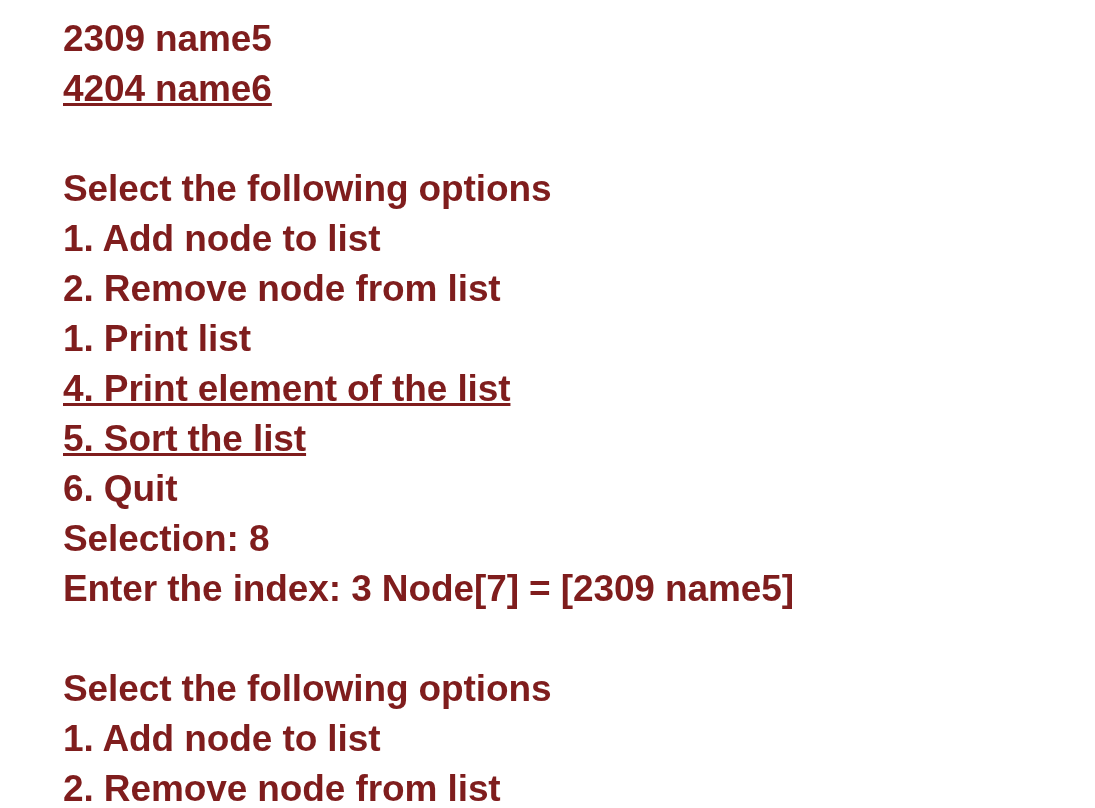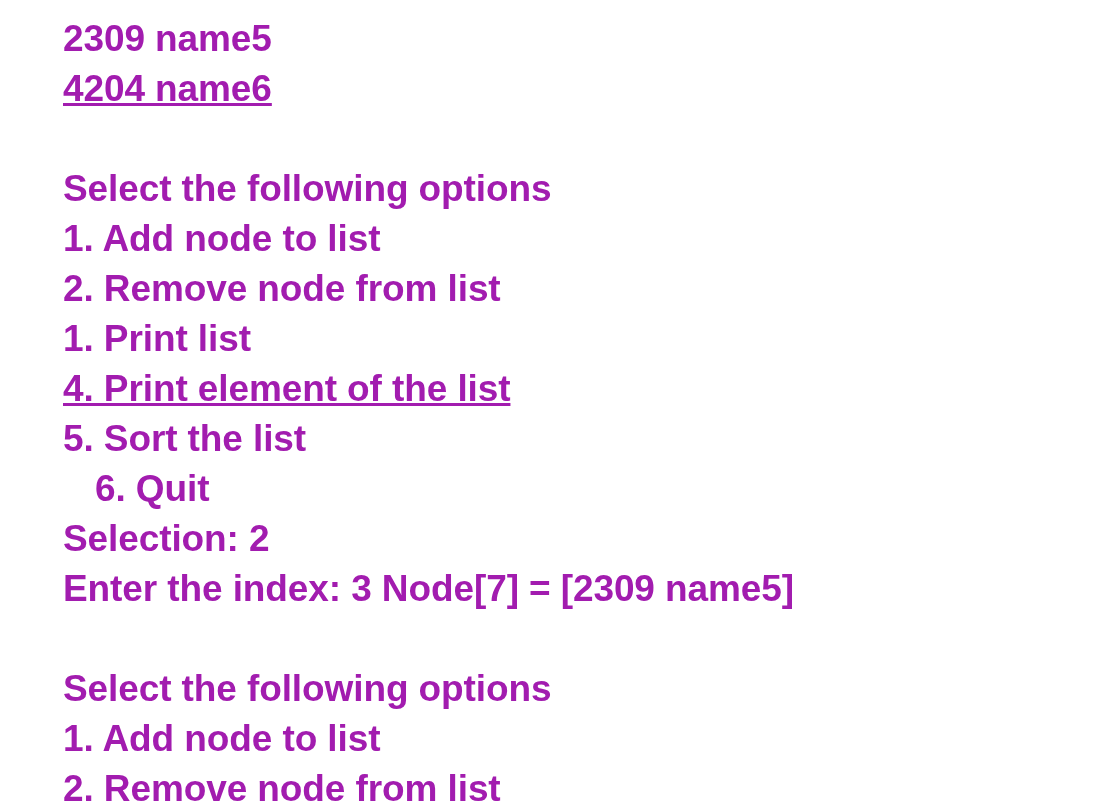--- a/index.html
+++ b/index.html
@@ -24,21 +24,21 @@
     box-sizing: border-box;
   }
   .line {
     position: absolute;
     left: 63px;
     font-family: "Liberation Sans", sans-serif;
     font-size: 37px;
     font-weight: bold;
     line-height: 50px;
     height: 50px;
-    color: #a21caf;
+    color: #7f1d1d;
     white-space: pre;
     letter-spacing: -0.1px;
     -webkit-font-smoothing: antialiased;
   }
   .blank-line {
     position: absolute;
     left: 63px;
     height: 50px;
     width: 1px;
   }
@@ -48,21 +48,21 @@
 
 <div id="console-output">
     <div class="line" style="top: 14px;">2309 name5</div>
     <div class="line" style="top: 64px; text-decoration: underline;">4204 name6</div>
     <div class="blank-line" style="top: 114px;"></div>
     <div class="line" style="top: 164px;">Select the following options</div>
     <div class="line" style="top: 214px;">1. Add node to list</div>
     <div class="line" style="top: 264px;">2. Remove node from list</div>
     <div class="line" style="top: 314px;">1. Print list</div>
     <div class="line" style="top: 364px; text-decoration: underline;">4. Print element of the list</div>
-    <div class="line" style="top: 414px;">5. Sort the list</div>
-    <div class="line" style="top: 464px; margin-left: 32px;">6. Quit</div>
-    <div class="line" style="top: 514px;">Selection: 2</div>
+    <div class="line" style="top: 414px; text-decoration: underline;">5. Sort the list</div>
+    <div class="line" style="top: 464px;">6. Quit</div>
+    <div class="line" style="top: 514px;">Selection: 8</div>
     <div class="line" style="top: 564px;">Enter the index: 3 Node[7] = [2309 name5]</div>
     <div class="blank-line" style="top: 614px;"></div>
     <div class="line" style="top: 664px;">Select the following options</div>
     <div class="line" style="top: 714px;">1. Add node to list</div>
     <div class="line" style="top: 764px;">2. Remove node from list</div>
   </div>
 
 </body></html>

